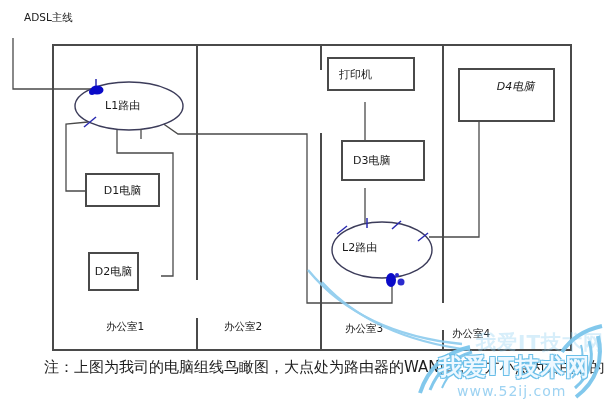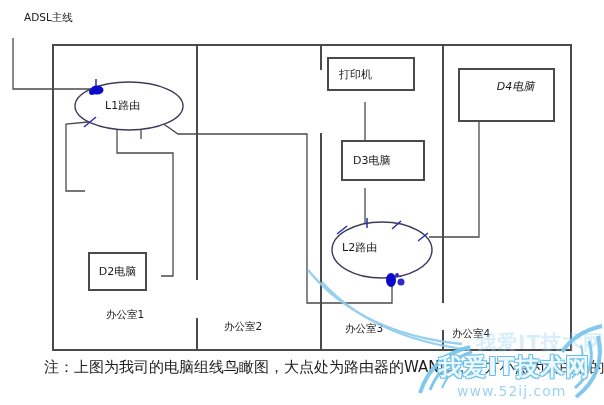--- a/index.html
+++ b/index.html
@@ -77,34 +77,37 @@
       <circle cx="401" cy="282" r="3.5" fill="#2a2ace"></circle>
       <circle cx="397" cy="275" r="2" fill="#2a2ace"></circle>
     </g>
   </svg>
 
   <div class="abs lbl" style="left:24px;top:11px;">ADSL主线</div>
 
   <div class="ellipse-label" style="left:105px;top:98px;width:60px;">L1路由</div>
   <div class="ellipse-label" style="left:342px;top:240px;width:60px;">L2路由</div>
 
-  <div class="devbox" style="left:88px;top:252px;width:59px;height:39px;">
+  <div class="devbox" style="left:85px;top:173px;width:75px;height:34px;">
+    <span>D1电脑</span>
+  </div>
+  <div class="devbox" style="left:88px;top:252px;width:51px;height:39px;">
     <span>D2电脑</span>
   </div>
   <div class="devbox left" style="left:327px;top:57px;width:88px;height:34px;">
     <span>打印机</span>
   </div>
   <div class="devbox left" style="left:341px;top:140px;width:84px;height:41px;">
     <span>D3电脑</span>
   </div>
   <div class="devbox topleft" style="left:458px;top:68px;width:97px;height:54px;">
     <span>D4电脑</span>
   </div>
 
-  <div class="office" style="left:106px;top:308px;text-align:right;">办公室1</div>
+  <div class="office" style="left:106px;top:320px;text-align:right;">办公室1</div>
   <div class="office" style="left:224px;top:320px;">办公室2</div>
   <div class="office" style="left:345px;top:322px;">办公室3</div>
   <div class="office" style="left:452px;top:327px;">办公室4</div>
 
   <div class="note">注：上图为我司的电脑组线鸟瞰图，大点处为路由器的WAN口，下方小点为路由器的LWAN口。</div>
 
   <svg class="abs" width="604" height="405" viewBox="0 0 604 405" style="left:0;top:0;pointer-events:none;">
     <g stroke="#8ccbee" fill="none" opacity="0.9">
       <path d="M308,270 C345,315 400,338 462,344" stroke-width="2.5"></path>
       <path d="M322,282 C355,318 405,342 470,350" stroke-width="2"></path>

